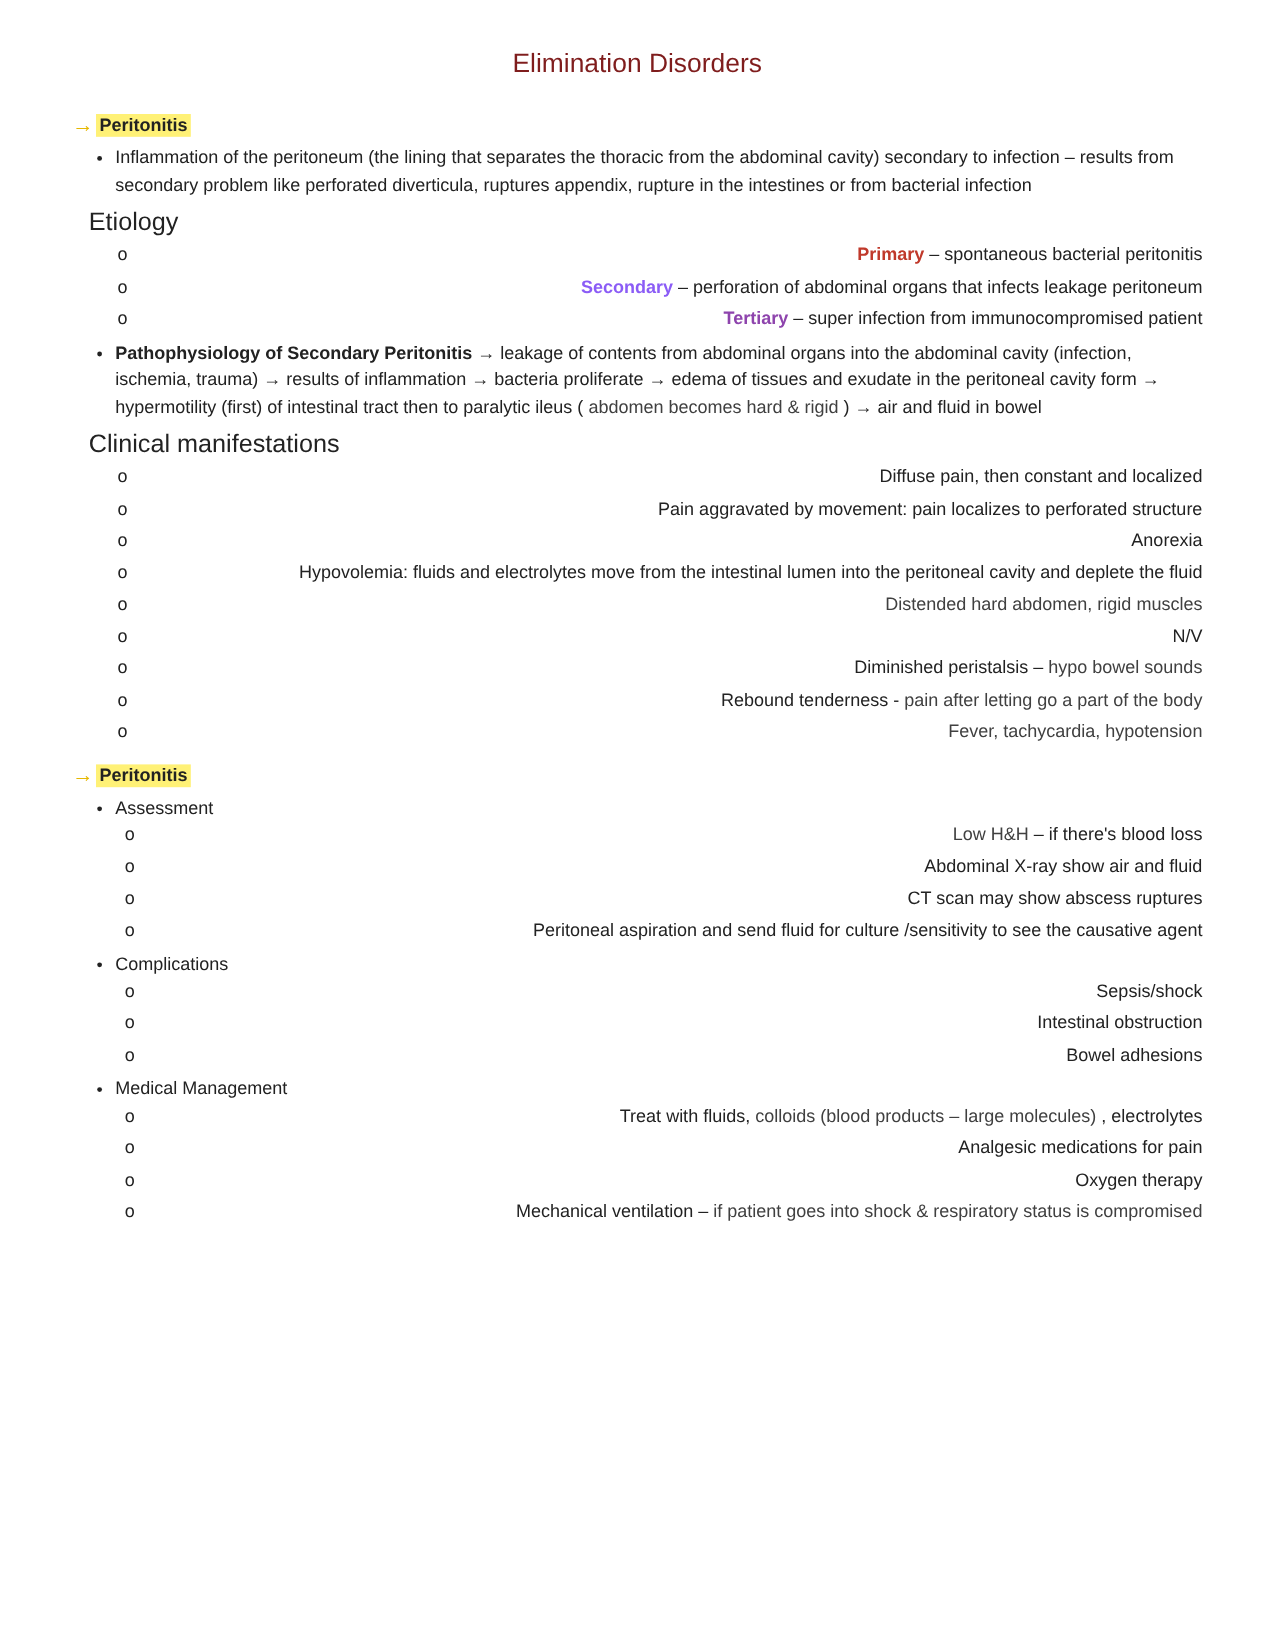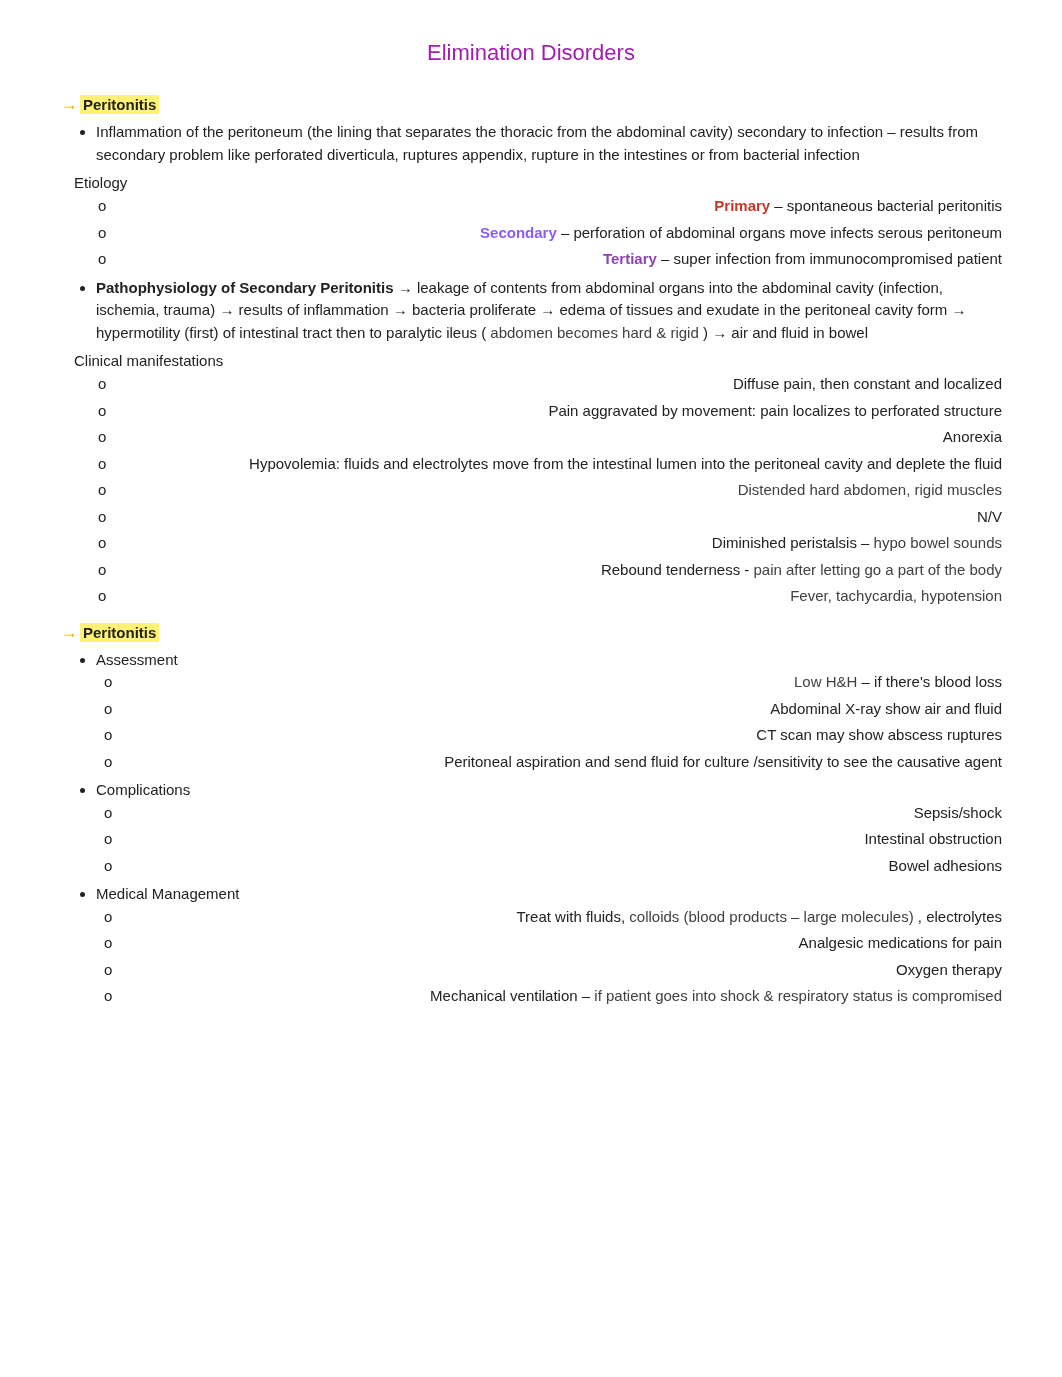--- a/index.html
+++ b/index.html
@@ -7,21 +7,21 @@
       background: #fff;
       font-family: Arial, sans-serif;
       font-size: 15px;
       color: #222;
       padding: 40px 60px;
       max-width: 1062px;
       min-height: 1377px;
     }
     h1.page-title {
       text-align: center;
-      color: #a21caf;
+      color: #7f1d1d;
       font-size: 22px;
       font-weight: normal;
       margin-bottom: 28px;
     }
     .section {
       margin-bottom: 18px;
     }
     .section-header {
       display: flex;
       align-items: center;
@@ -46,21 +46,21 @@
       margin-bottom: 8px;
     }
     .bullet-list li {
       margin-bottom: 6px;
       line-height: 1.5;
     }
     .sub-label {
       margin-left: 14px;
       margin-top: 6px;
       margin-bottom: 4px;
-      font-size: 15px;
+      font-size: 21px;
     }
     .o-list {
       list-style: none;
       padding-left: 60px;
       margin-bottom: 6px;
       text-align: right;
     }
     .o-list li {
       margin-bottom: 4px;
       line-height: 1.5;
@@ -101,21 +101,21 @@
   </ul>
 
   <div class="sub-label">Etiology</div>
   <ul class="o-list">
     <li>
       <span class="red">Primary</span>
       <span>– spontaneous bacterial peritonitis</span>
     </li>
     <li>
       <span class="orange">Secondary</span>
-      <span>– perforation of abdominal organs move infects serous peritoneum</span>
+      <span>– perforation of abdominal organs that infects leakage peritoneum</span>
     </li>
     <li>
       <span class="purple">Tertiary</span>
       <span>– super infection from immunocompromised patient</span>
     </li>
   </ul>
 
   <ul class="bullet-list">
     <li>
       <span class="bold">Pathophysiology of Secondary Peritonitis</span>

